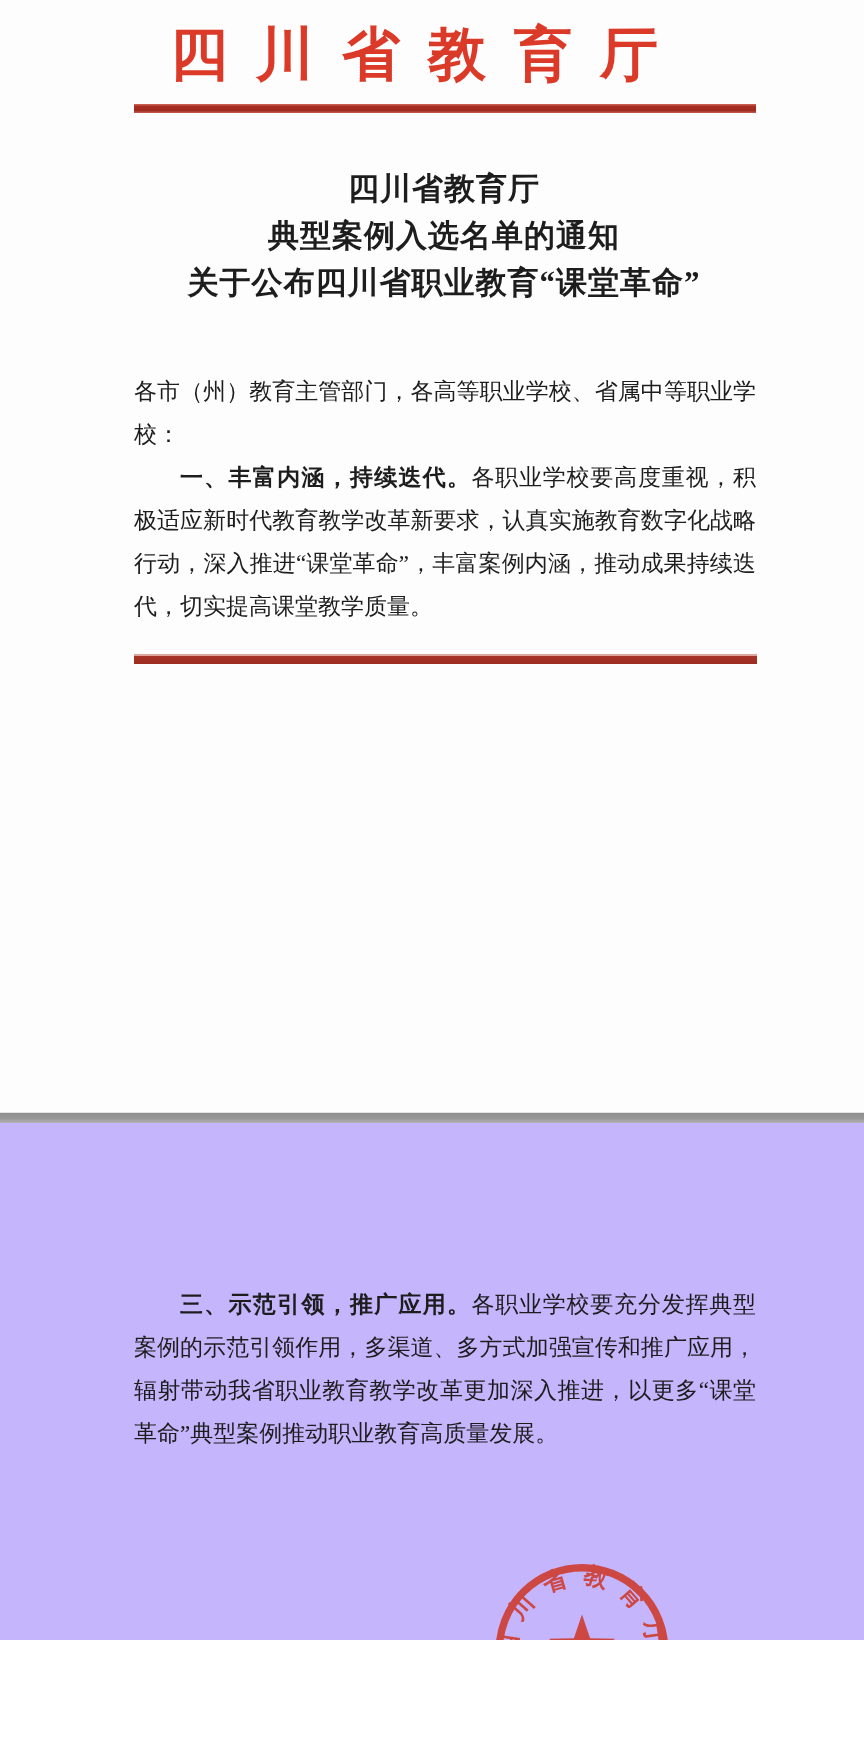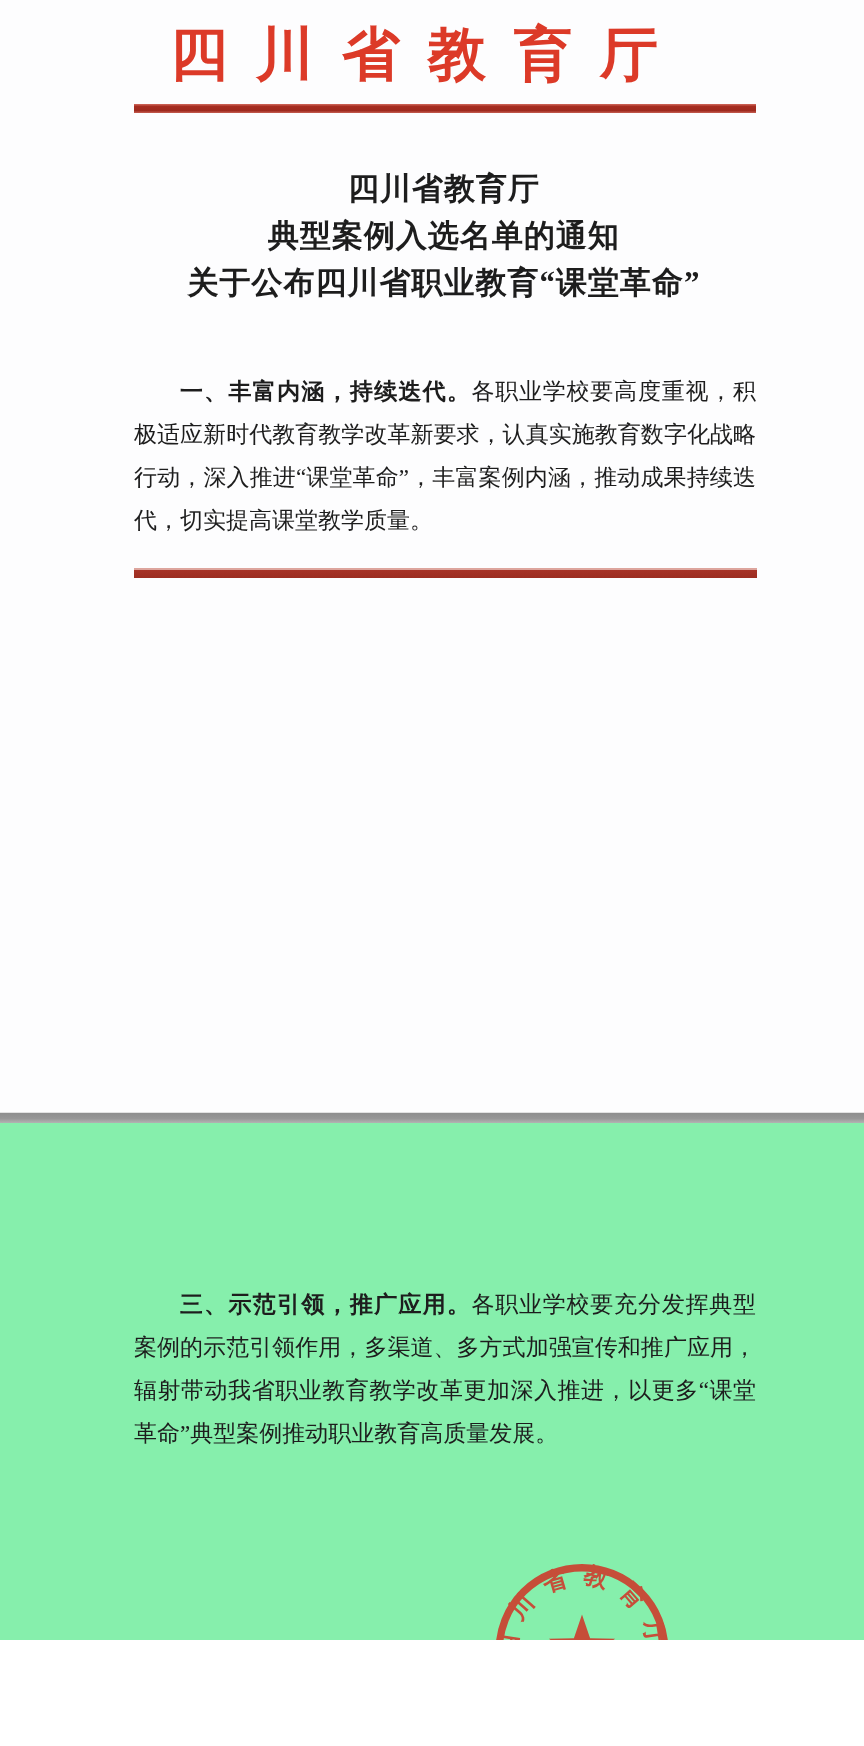--- a/index.html
+++ b/index.html
@@ -4,21 +4,21 @@
 <style>
   * { margin:0; padding:0; box-sizing:border-box; }
   html,body { background:#ffffff; }
   body {
     width:864px; height:1746px; margin:0 auto; position:relative;
     font-family:"Liberation Serif","DejaVu Serif",serif;
     color:#1d1d1d; overflow:hidden;
   }
   .page { position:relative; overflow:hidden; background:#fdfdfe;padding-left:24px; }
   .page-1 { height:1112px; }
-  .page-2 { height:517px; background:#86efac; }
+  .page-2 { height:517px; background:#c4b5fd; }
 
   .letterhead {
     padding-top:16px; text-align:center;
     font-size:58px; font-weight:bold; color:#dc3a28;
     letter-spacing:28px; white-space:nowrap;
     transform:translateX(-16px);
   }
   .letterhead-rule {
     height:9px; margin:10px 108px 0 110px;
     background:linear-gradient(180deg,#d1685c 0%,#a62d20 28%,#9e2a1e 72%,#c65e52 100%);
@@ -79,20 +79,21 @@
 
   <div class="letterhead-rule"></div>
 
   <div class="doc-title">
     <div>四川省教育厅</div>
     <div>典型案例入选名单的通知</div>
     <div>关于公布四川省职业教育“课堂革命”</div>
   </div>
 
   <div class="body-text">
+    <p class="salutation">各市（州）教育主管部门，各高等职业学校、省属中等职业学校：</p>
     <p><span class="para-lead">一、丰富内涵，持续迭代。</span><span>各职业学校要高度重视，积极适应新时代教育教学改革新要求，认真实施教育数字化战略行动，深入推进“课堂革命”，丰富案例内涵，推动成果持续迭代，切实提高课堂教学质量。</span></p>
   </div>
 
   <div class="red-separator"></div>
 </div>
 
 <div class="page-divider"></div>
 
 <div class="page page-2">
 

